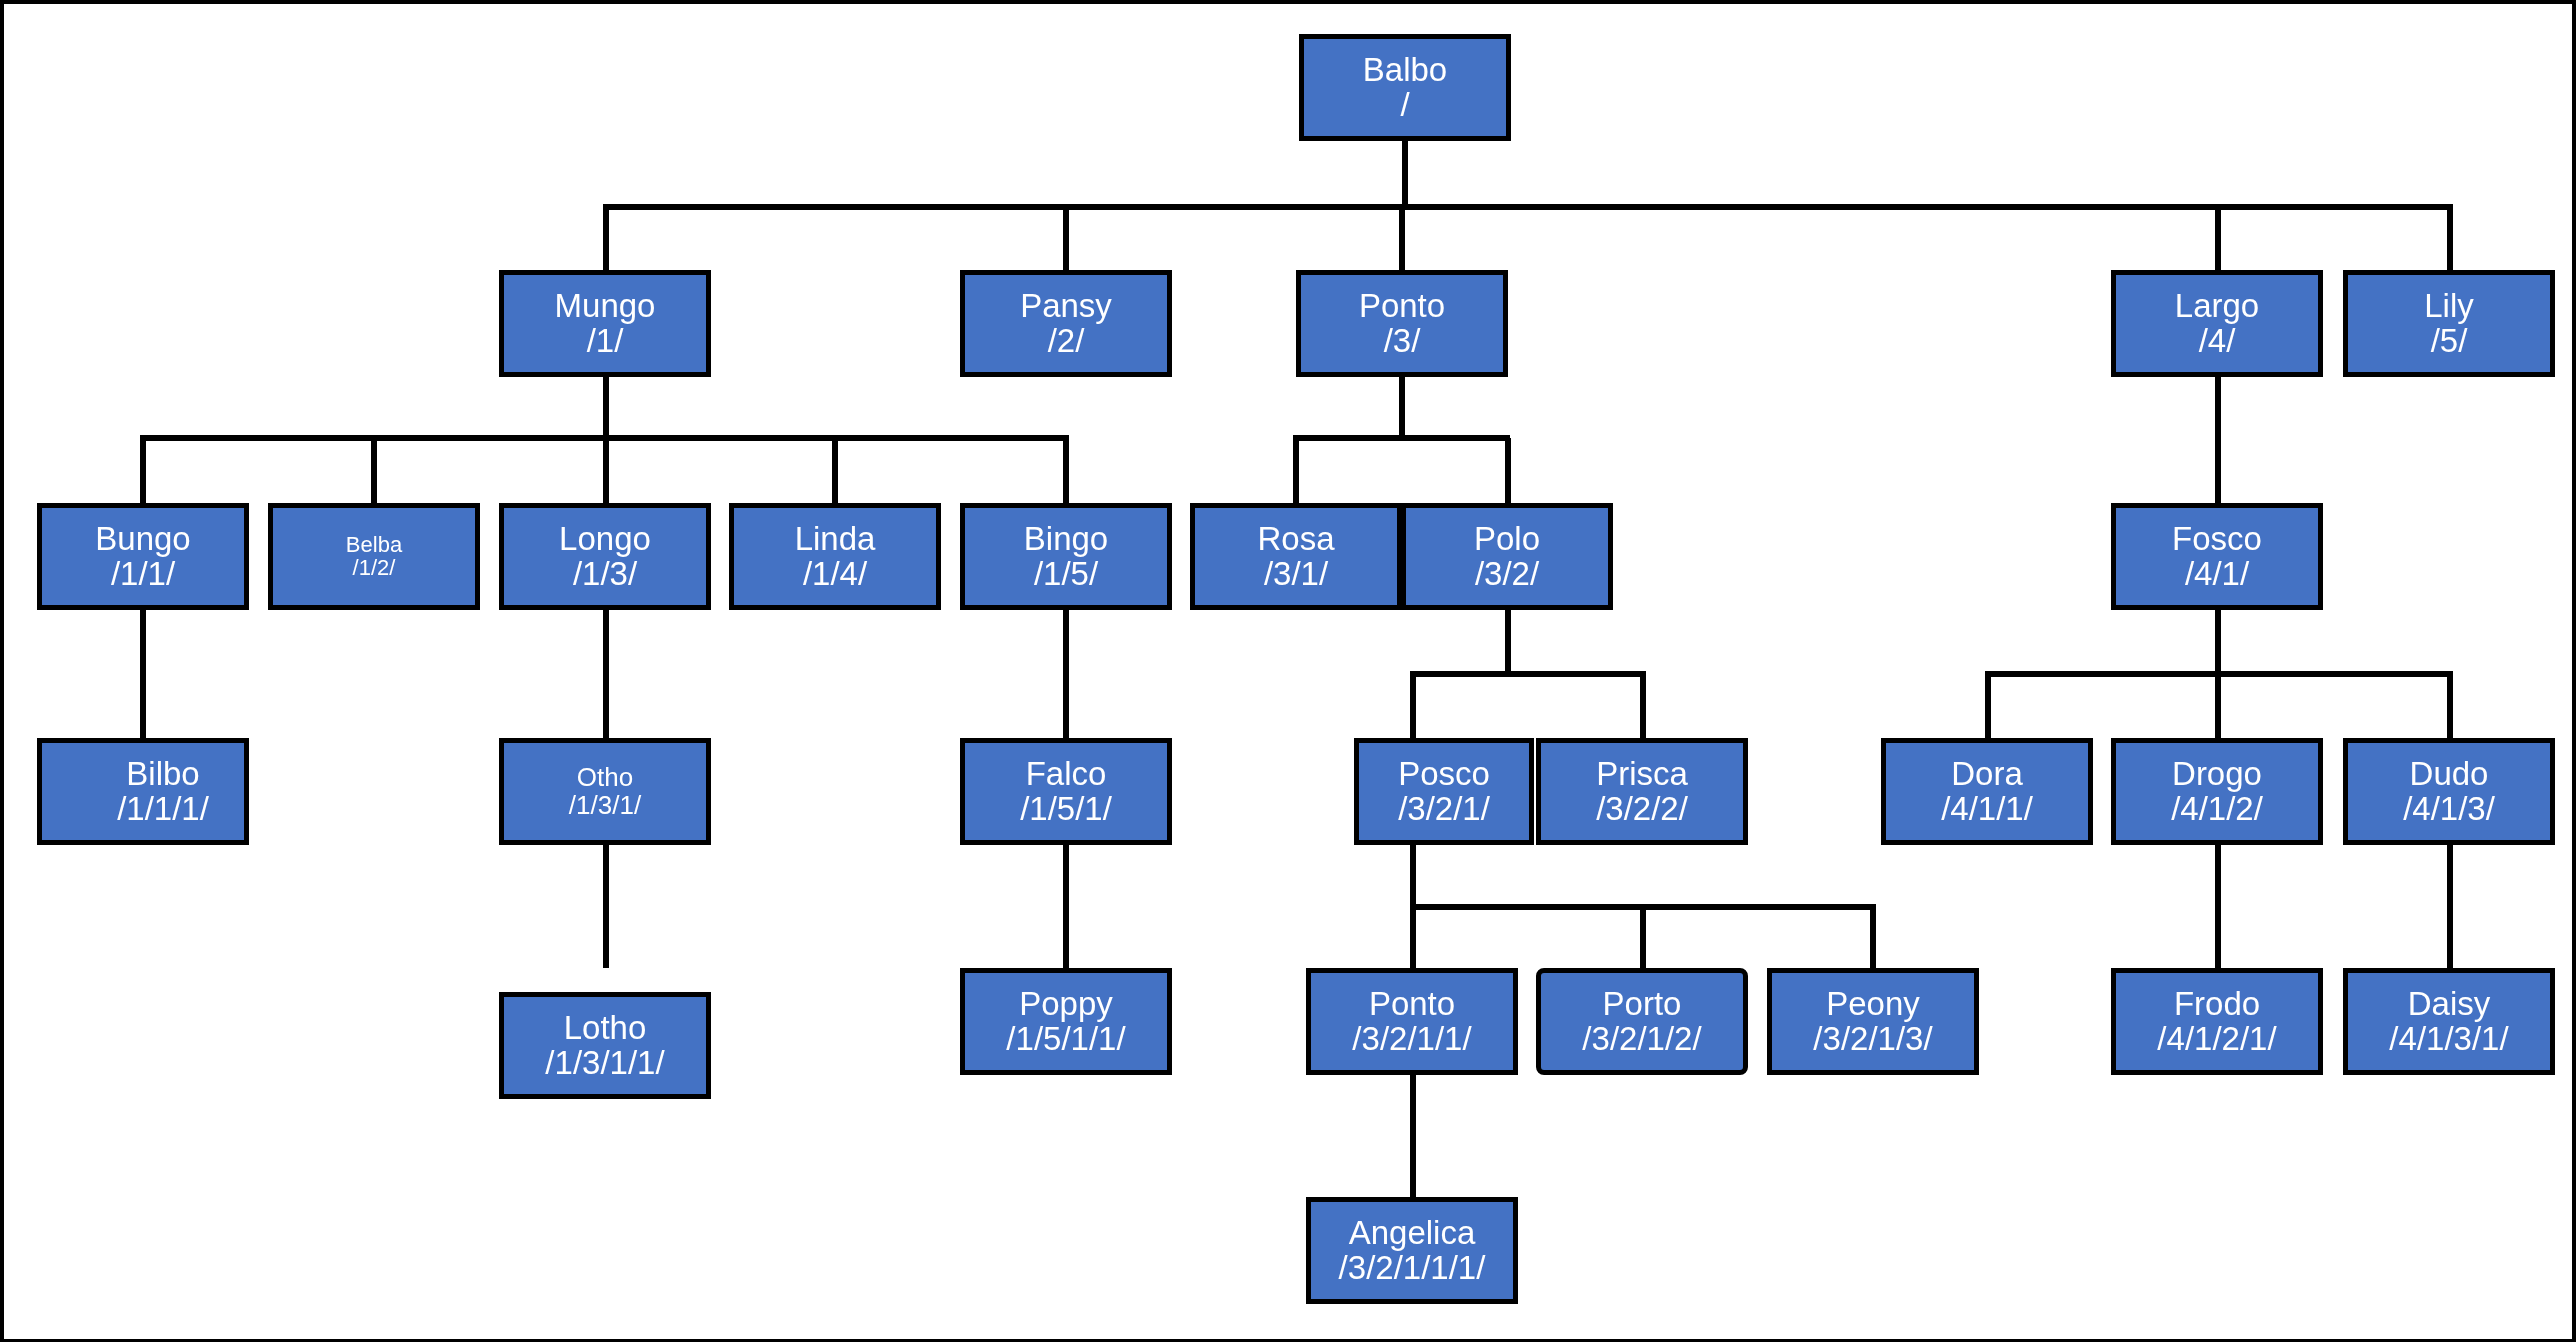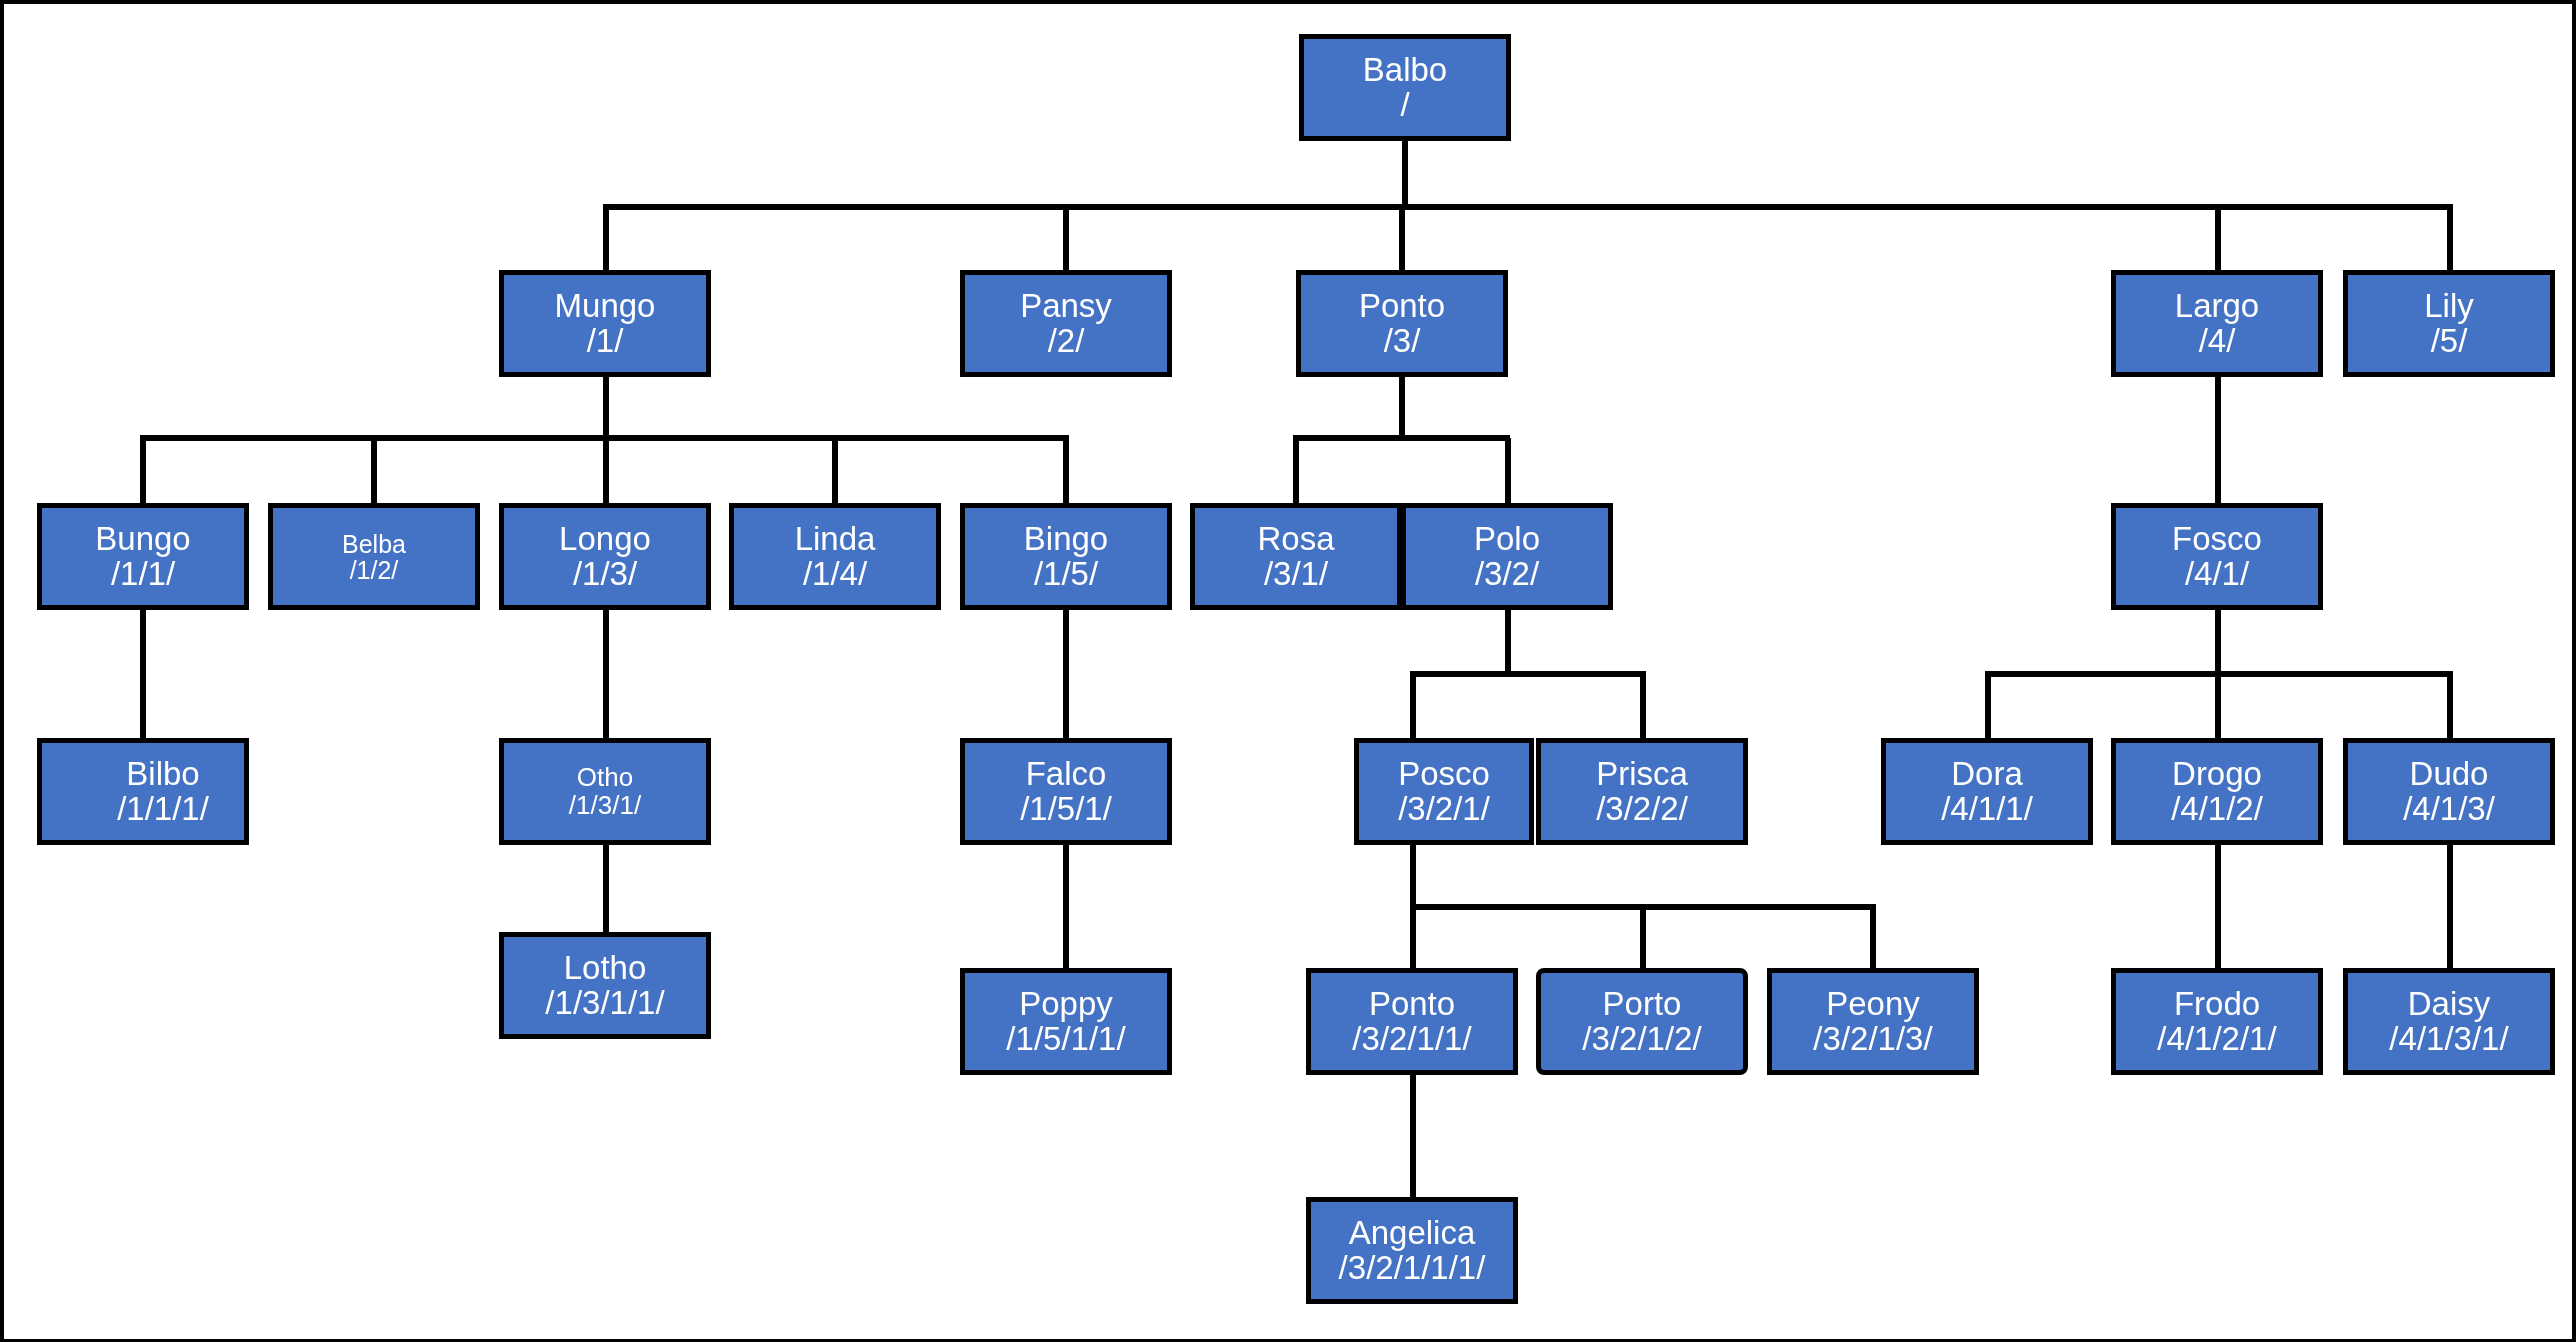--- a/index.html
+++ b/index.html
@@ -124,21 +124,21 @@
         <div class="pth">/4/</div>
       </div>
       <div class="node" style="left: 2339px; top: 266px; width: 212px; height: 107px; font-size: 33px;">
         <div class="nm">Lily</div>
         <div class="pth">/5/</div>
       </div>
       <div class="node" style="left: 33px; top: 499px; width: 212px; height: 107px; font-size: 33px;">
         <div class="nm">Bungo</div>
         <div class="pth">/1/1/</div>
       </div>
-      <div class="node" style="left: 264px; top: 499px; width: 212px; height: 107px; font-size: 25px;">
+      <div class="node" style="left: 264px; top: 499px; width: 212px; height: 107px; font-size: 22px;">
         <div class="nm">Belba</div>
         <div class="pth">/1/2/</div>
       </div>
       <div class="node" style="left: 495px; top: 499px; width: 212px; height: 107px; font-size: 33px;">
         <div class="nm">Longo</div>
         <div class="pth">/1/3/</div>
       </div>
       <div class="node" style="left: 725px; top: 499px; width: 212px; height: 107px; font-size: 33px;">
         <div class="nm">Linda</div>
         <div class="pth">/1/4/</div>
@@ -184,21 +184,21 @@
         <div class="pth">/4/1/1/</div>
       </div>
       <div class="node" style="left: 2107px; top: 734px; width: 212px; height: 107px; font-size: 33px;">
         <div class="nm">Drogo</div>
         <div class="pth">/4/1/2/</div>
       </div>
       <div class="node" style="left: 2339px; top: 734px; width: 212px; height: 107px; font-size: 33px;">
         <div class="nm">Dudo</div>
         <div class="pth">/4/1/3/</div>
       </div>
-      <div class="node" style="left: 495px; top: 928px; width: 212px; height: 107px; font-size: 33px;">
+      <div class="node" style="left: 495px; top: 988px; width: 212px; height: 107px; font-size: 33px;">
         <div class="nm">Lotho</div>
         <div class="pth">/1/3/1/1/</div>
       </div>
       <div class="node" style="left: 956px; top: 964px; width: 212px; height: 107px; font-size: 33px;">
         <div class="nm">Poppy</div>
         <div class="pth">/1/5/1/1/</div>
       </div>
       <div class="node" style="left: 1302px; top: 964px; width: 212px; height: 107px; font-size: 33px;">
         <div class="nm">Ponto</div>
         <div class="pth">/3/2/1/1/</div>

